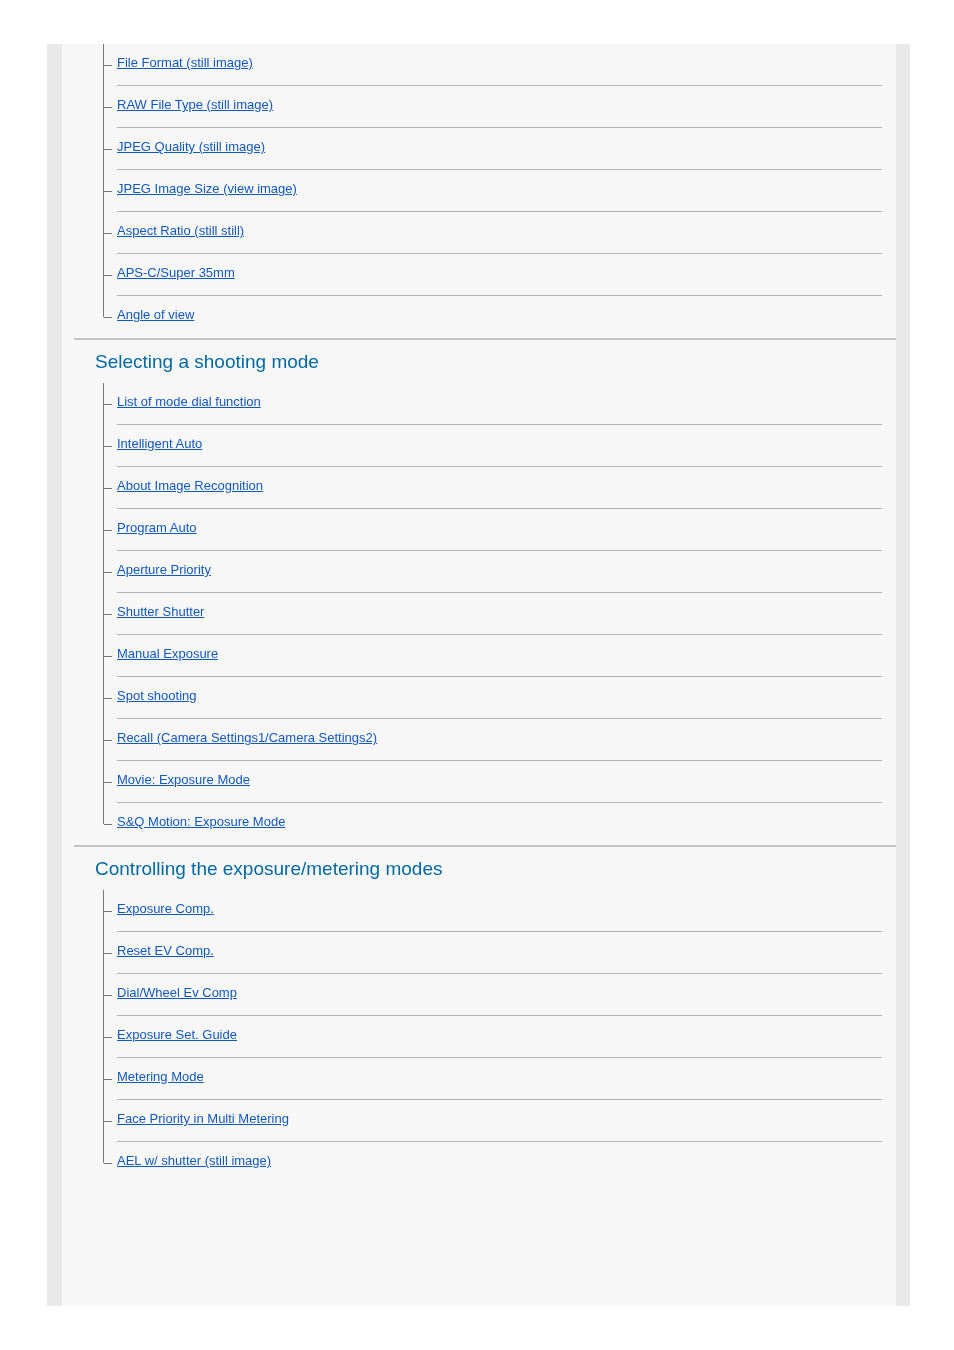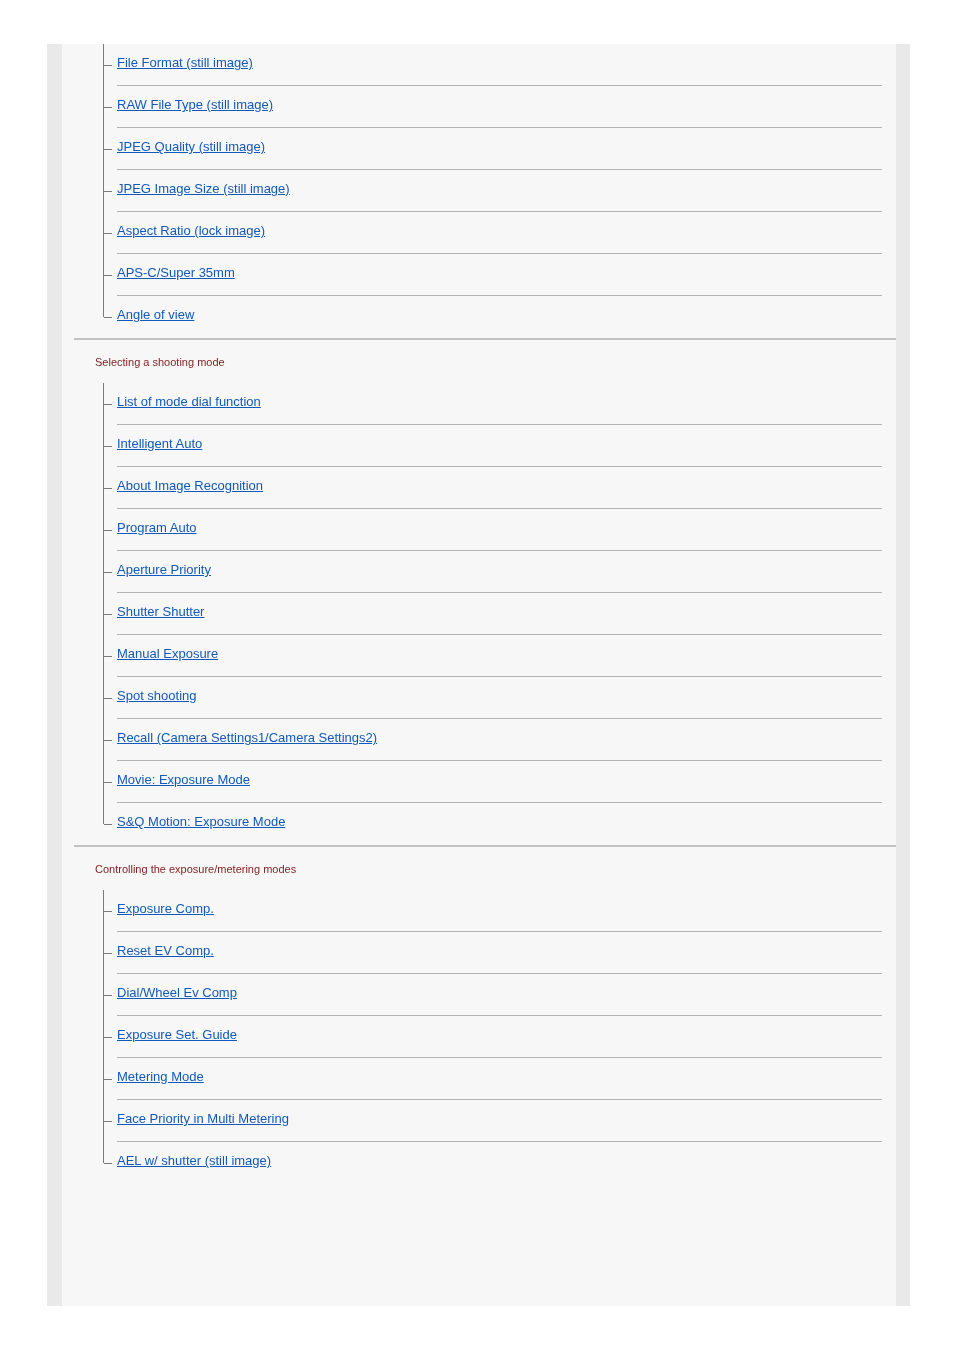--- a/index.html
+++ b/index.html
@@ -59,22 +59,22 @@
   .section {
     position: relative;
   }
   .section-divider {
     height: 0;
     border-top: 2px solid #c2c2c2;
     margin-left: 12px;
     margin-right: 0px;
   }
   .section-title {
-    font-size: 11px;
-    color: #7f1d1d;
+    font-size: 19px;
+    color: #0369a1;
     padding: 14px 0 13px 33px;
     line-height: 16px;
     white-space: nowrap;
   }
 
   
   .tree {
     position: relative;
     margin-left: 41px;   
     padding-left: 0;
@@ -150,25 +150,25 @@
             </div>
             <div class="tree-row">
               <a class="row-link">RAW File Type (still image)</a>
               <div class="row-rule"></div>
             </div>
             <div class="tree-row">
               <a class="row-link">JPEG Quality (still image)</a>
               <div class="row-rule"></div>
             </div>
             <div class="tree-row">
-              <a class="row-link">JPEG Image Size (still image)</a>
-              <div class="row-rule"></div>
-            </div>
-            <div class="tree-row">
-              <a class="row-link">Aspect Ratio (lock image)</a>
+              <a class="row-link">JPEG Image Size (view image)</a>
+              <div class="row-rule"></div>
+            </div>
+            <div class="tree-row">
+              <a class="row-link">Aspect Ratio (still still)</a>
               <div class="row-rule"></div>
             </div>
             <div class="tree-row">
               <a class="row-link">APS-C/Super 35mm</a>
               <div class="row-rule"></div>
             </div>
             <div class="tree-row">
               <a class="row-link">Angle of view</a>
             </div>
           </div>

